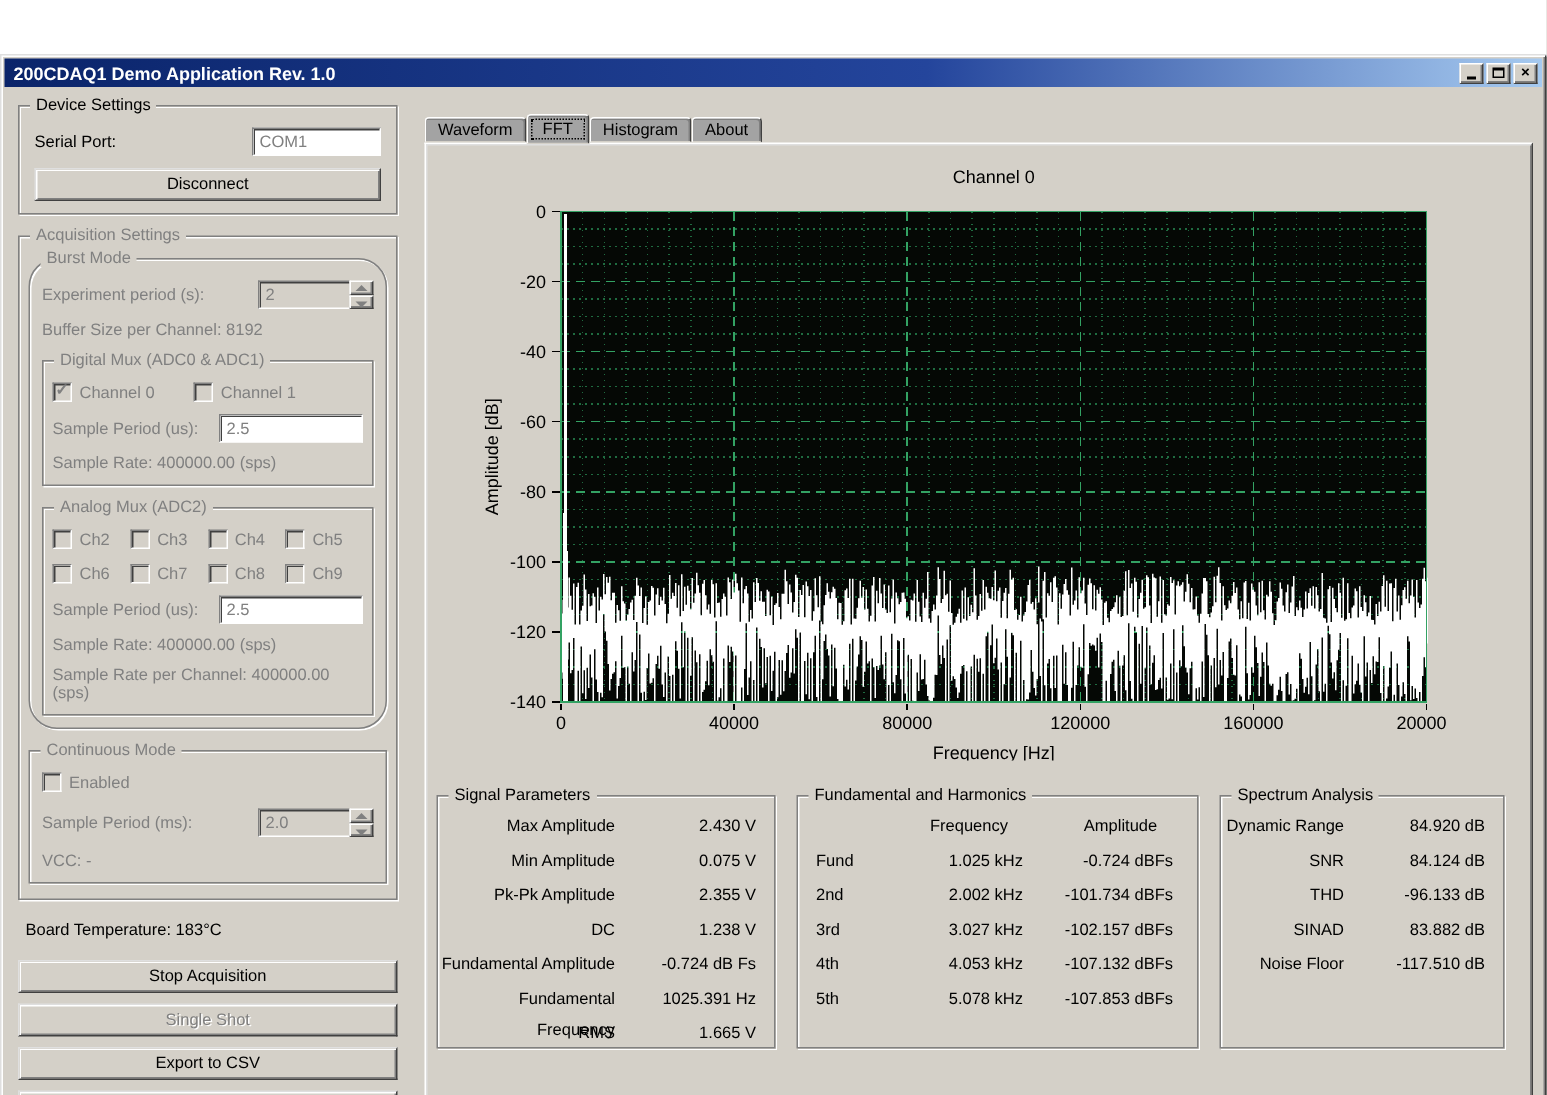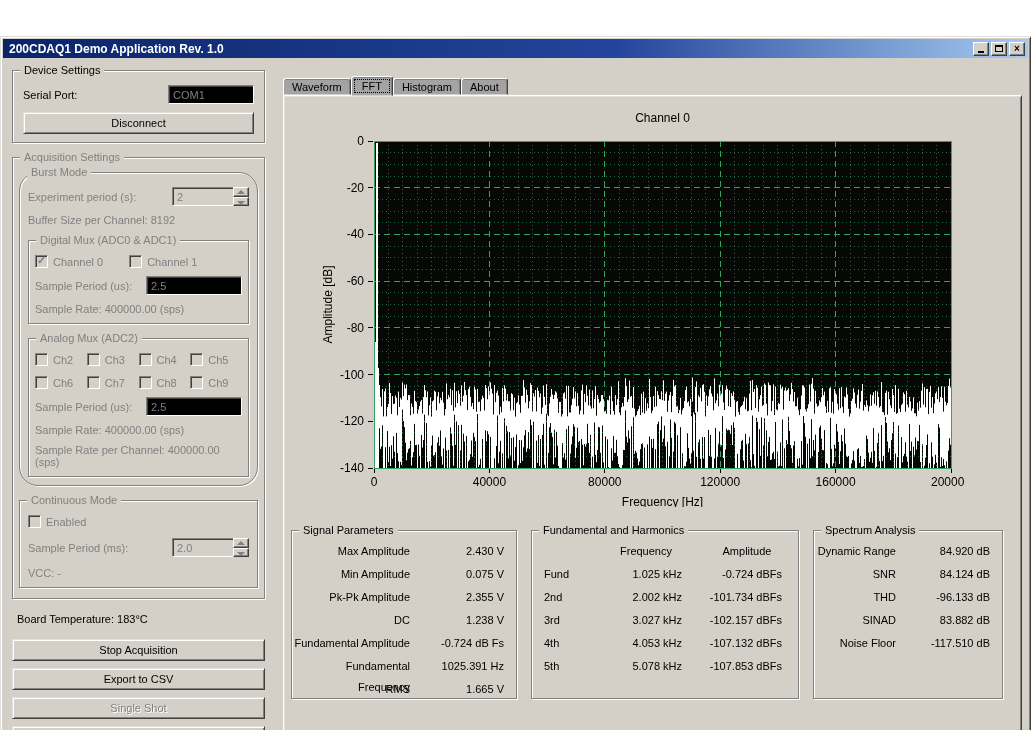--- a/index.html
+++ b/index.html
@@ -15,21 +15,21 @@
     border:1px solid; border-color:#fff #404040 #404040 #fff; box-shadow: inset -1px -1px 0 #808080; }
   .glyph-min { width:6px; height:2px; background:#000; margin-top:7px; }
   .glyph-max { width:8px; height:7px; border:1px solid #000; border-top-width:2px; }
   .glyph-close { font-size:10px; font-weight:bold; color:#000; line-height:1; }
 
   
   .group { position:relative; border:1px solid #808080; box-shadow: inset 1px 1px 0 #fff, 1px 1px 0 #fff; }
   .group-title { position:absolute; top:-7px; left:7px; background:#d4d0c8; padding:0 4px; font-size:11px; line-height:12px; color:#000; white-space:nowrap; }
   .disabled, .disabled .group-title { color:#808080; }
 
-  .txt { height:19px; background:#000000; color:#808080; font:11px "Liberation Sans", sans-serif; padding:0 4px;
+  .txt { height:19px; background:#ffffff; color:#808080; font:11px "Liberation Sans", sans-serif; padding:0 4px;
     border:1px solid; border-color:#808080 #fff #fff #808080; box-shadow: inset 1px 1px 0 #404040; }
   .win-btn { display:block; width:100%; height:22px; background:#d4d0c8; color:#000;
     font:11px "Liberation Sans", sans-serif; text-align:center;
     border:1px solid; border-color:#dfdfdf #404040 #404040 #dfdfdf;
     box-shadow: inset 1px 1px 0 #fff, inset -1px -1px 0 #808080; cursor:default; }
   .win-btn.disabled-btn { color:#808080; text-shadow:1px 1px 0 #fff; }
 
   .cb-item { display:inline-flex; align-items:center; gap:5px; font-size:11px; }
   .cb { width:13px; height:13px; background:#d4d0c8; display:inline-flex; align-items:center; justify-content:center;
     border:1px solid; border-color:#808080 #fff #fff #808080; box-shadow: inset 1px 1px 0 #404040; flex:none; }
@@ -228,22 +228,22 @@
             </span>
           </span>
         </div>
         <div class="vcc-text">VCC: -</div>
       </div>
     </div>
 
     <div class="board-temp">Board Temperature: 183°C</div>
     <div id="action-buttons">
         <button class="win-btn">Stop Acquisition</button>
+        <button class="win-btn disabled-btn">Single Shot</button>
         <button class="win-btn">Export to CSV</button>
-        <button class="win-btn disabled-btn">Single Shot</button>
         <button class="win-btn disabled-btn">Set Current Time</button>
       </div>
   </div>
 
   <div class="right-panel">
     <div id="tabs-strip">
         <div class="tab">Waveform</div>
         <div class="tab active">FFT</div>
         <div class="tab">Histogram</div>
         <div class="tab">About</div>

